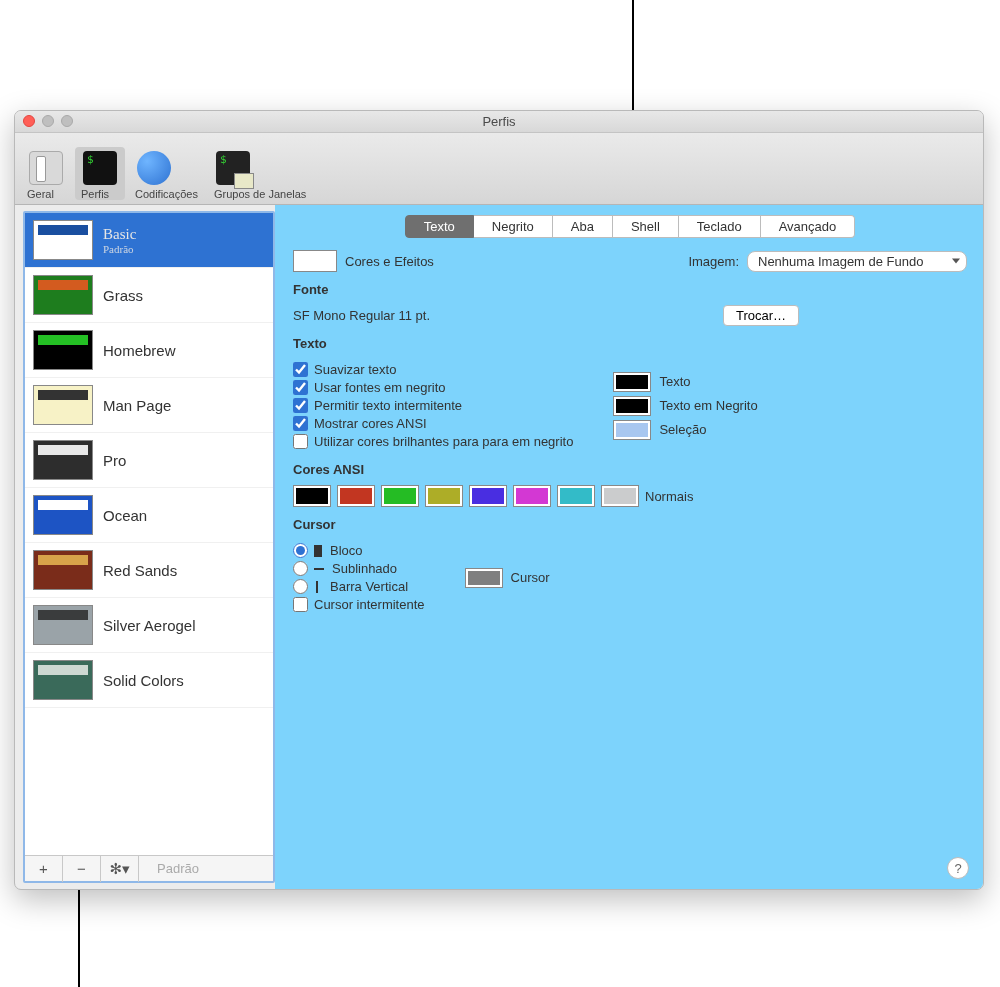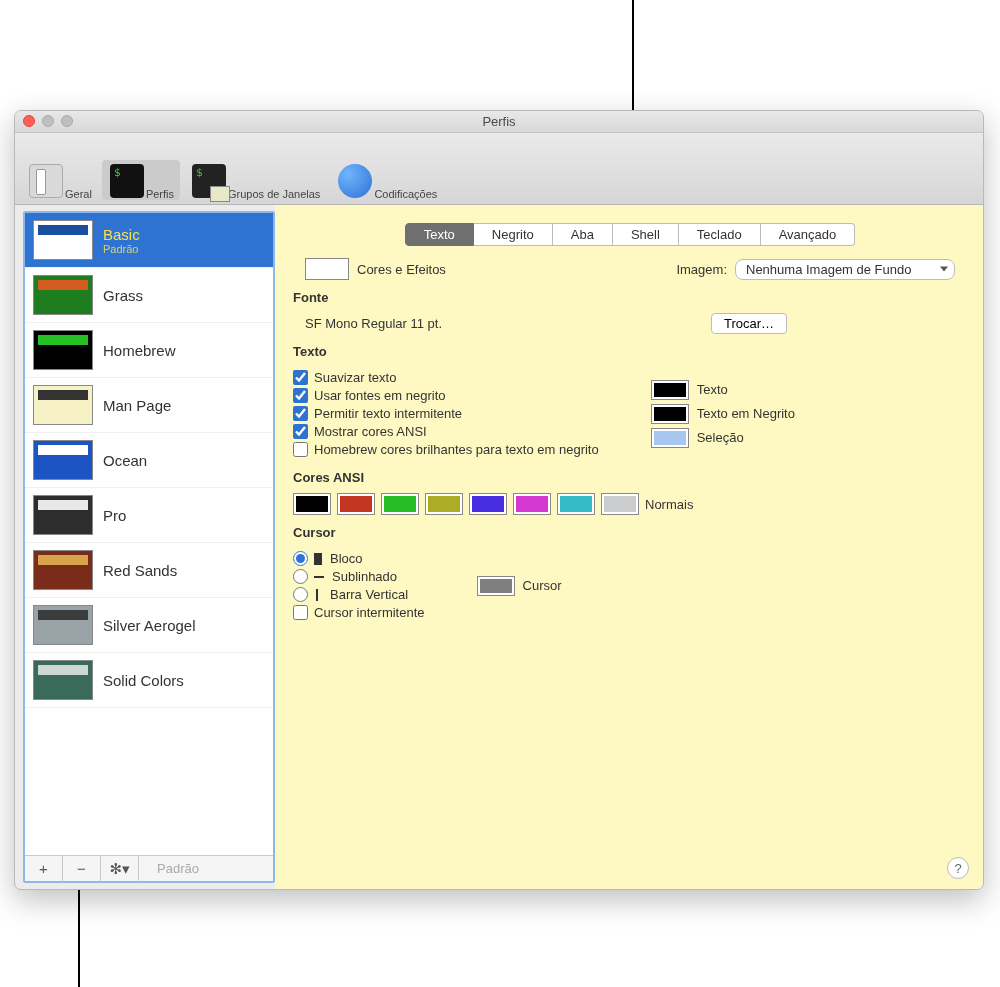--- a/index.html
+++ b/index.html
@@ -65,22 +65,22 @@
   height: 72px;
   background: linear-gradient(#eaeaea,#d6d6d6);
   border-bottom: 1px solid #b5b5b5;
   display: flex;
   align-items: flex-end;
   padding: 0 6px 4px 6px;
   gap: 4px;
 }
 .toolbar-item {
   display: flex;
-  flex-direction: row;
-  align-items: flex-end;
+  flex-direction: column;
+  align-items: flex-start;
   padding: 2px 6px 0 6px;
   cursor: pointer;
 }
 .toolbar-item.selected {
   background: #cbcbcb;
   border-radius: 4px;
 }
 .toolbar-icon {
   width: 38px; height: 38px;
   display: flex; align-items: center; justify-content: center;
@@ -108,21 +108,22 @@
 .profile-item {
   display: flex;
   align-items: center;
   gap: 10px;
   padding: 7px 8px;
   border-bottom: 1px solid #f0f0f0;
   cursor: pointer;
 }
 .profile-item.selected {
   background: #2e72d2;
-  color: #fde047;
+  color: #e5e5e5;
+  font-family: Liberation Serif, serif;
 }
 .profile-thumb {
   width: 60px; height: 40px;
   border: 1px solid #888;
   background: #ddd;
   position: relative;
   font-size: 6px;
   line-height: 1;
   overflow: hidden;
 }
@@ -148,22 +149,22 @@
 }
 .sidebar-footer .default-label {
   flex: 1;
   text-align: left;
   padding-left: 18px;
   color: #aaa;
   font-size: 13px;
 }
 .main {
   flex: 1;
-  padding: 18px 16px 10px 18px;
-  background: #fef9c3;
+  padding: 10px 16px 10px 18px;
+  background: #7dd3fc;
   overflow: hidden;
   position: relative;
 }
 .tabs {
   display: flex;
   justify-content: center;
   margin: 0 auto 12px auto;
 }
 .tabs .tab {
   padding: 3px 18px;
@@ -178,21 +179,21 @@
 .tabs .tab.selected {
   background: #6f6f6f;
   color: #fff;
   border-color: #6f6f6f;
 }
 .section-title {
   font-weight: bold;
   font-size: 13px;
   margin: 10px 0 8px 0;
 }
-.row { display:flex; align-items:center; gap:8px; margin:4px 12px; }
+.row { display:flex; align-items:center; gap:8px; margin:4px 0; }
 .color-well {
   width: 44px; height: 22px;
   border: 1px solid #888;
   background: #fff;
   display: inline-block;
   box-shadow: inset 0 0 0 2px #fff;
 }
 .color-well.small { width: 38px; height: 20px; }
 .btn {
   background: #fff;
@@ -288,29 +289,29 @@
       <div class="toolbar-label">Geral</div>
     </div>
     <div class="toolbar-item selected">
       <div class="toolbar-icon">
           <div class="term-icon"></div>
         </div>
       <div class="toolbar-label">Perfis</div>
     </div>
     <div class="toolbar-item">
       <div class="toolbar-icon">
-          <div class="term-icon grp"></div>
-        </div>
-      <div class="toolbar-label">Grupos de Janelas</div>
+          <div class="globe-icon"></div>
+        </div>
+      <div class="toolbar-label">Codificações</div>
     </div>
     <div class="toolbar-item">
       <div class="toolbar-icon">
-          <div class="globe-icon"></div>
-        </div>
-      <div class="toolbar-label">Codificações</div>
+          <div class="term-icon grp"></div>
+        </div>
+      <div class="toolbar-label">Grupos de Janelas</div>
     </div>
   </div>
 
   <div class="content">
     <div class="sidebar">
       <div class="profile-list" id="profile-list">
           <div class="profile-item selected">
             <div class="profile-thumb" style="background: rgb(255, 255, 255);">
               <div class="bar" style="background: rgb(26, 79, 160);"></div>
             </div>
@@ -337,33 +338,33 @@
           </div>
           <div class="profile-item">
             <div class="profile-thumb" style="background: rgb(247, 242, 198);">
               <div class="bar" style="background: rgb(51, 51, 51);"></div>
             </div>
             <div class="profile-name-wrap">
               <div class="profile-name">Man Page</div>
             </div>
           </div>
           <div class="profile-item">
+            <div class="profile-thumb" style="background: rgb(45, 45, 45);">
+              <div class="bar" style="background: rgb(232, 232, 232);"></div>
+            </div>
+            <div class="profile-name-wrap">
+              <div class="profile-name">Pro</div>
+            </div>
+          </div>
+          <div class="profile-item">
             <div class="profile-thumb" style="background: rgb(29, 84, 196);">
               <div class="bar" style="background: rgb(255, 255, 255);"></div>
             </div>
             <div class="profile-name-wrap">
               <div class="profile-name">Ocean</div>
-            </div>
-          </div>
-          <div class="profile-item">
-            <div class="profile-thumb" style="background: rgb(45, 45, 45);">
-              <div class="bar" style="background: rgb(232, 232, 232);"></div>
-            </div>
-            <div class="profile-name-wrap">
-              <div class="profile-name">Pro</div>
             </div>
           </div>
           <div class="profile-item">
             <div class="profile-thumb" style="background: rgb(122, 44, 26);">
               <div class="bar" style="background: rgb(216, 163, 74);"></div>
             </div>
             <div class="profile-name-wrap">
               <div class="profile-name">Red Sands</div>
             </div>
           </div>
@@ -433,21 +434,21 @@
           <label class="checkbox-row">
               <input type="checkbox" checked="" style="">
               <span>Permitir texto intermitente</span>
             </label>
           <label class="checkbox-row">
               <input type="checkbox" checked="" style="">
               <span>Mostrar cores ANSI</span>
             </label>
           <label class="checkbox-row">
               <input type="checkbox" style="">
-              <span>Homebrew cores brilhantes para texto em negrito</span>
+              <span>Utilizar cores brilhantes para para em negrito</span>
             </label>
         </div>
         <div>
           <div class="row">
               <span class="color-well small" id="tcol" style="background: rgb(0, 0, 0);"></span>
               <span class="label-inline">Texto</span>
             </div>
           <div class="row">
               <span class="color-well small" id="bcol" style="background: rgb(0, 0, 0);"></span>
               <span class="label-inline">Texto em Negrito</span>

